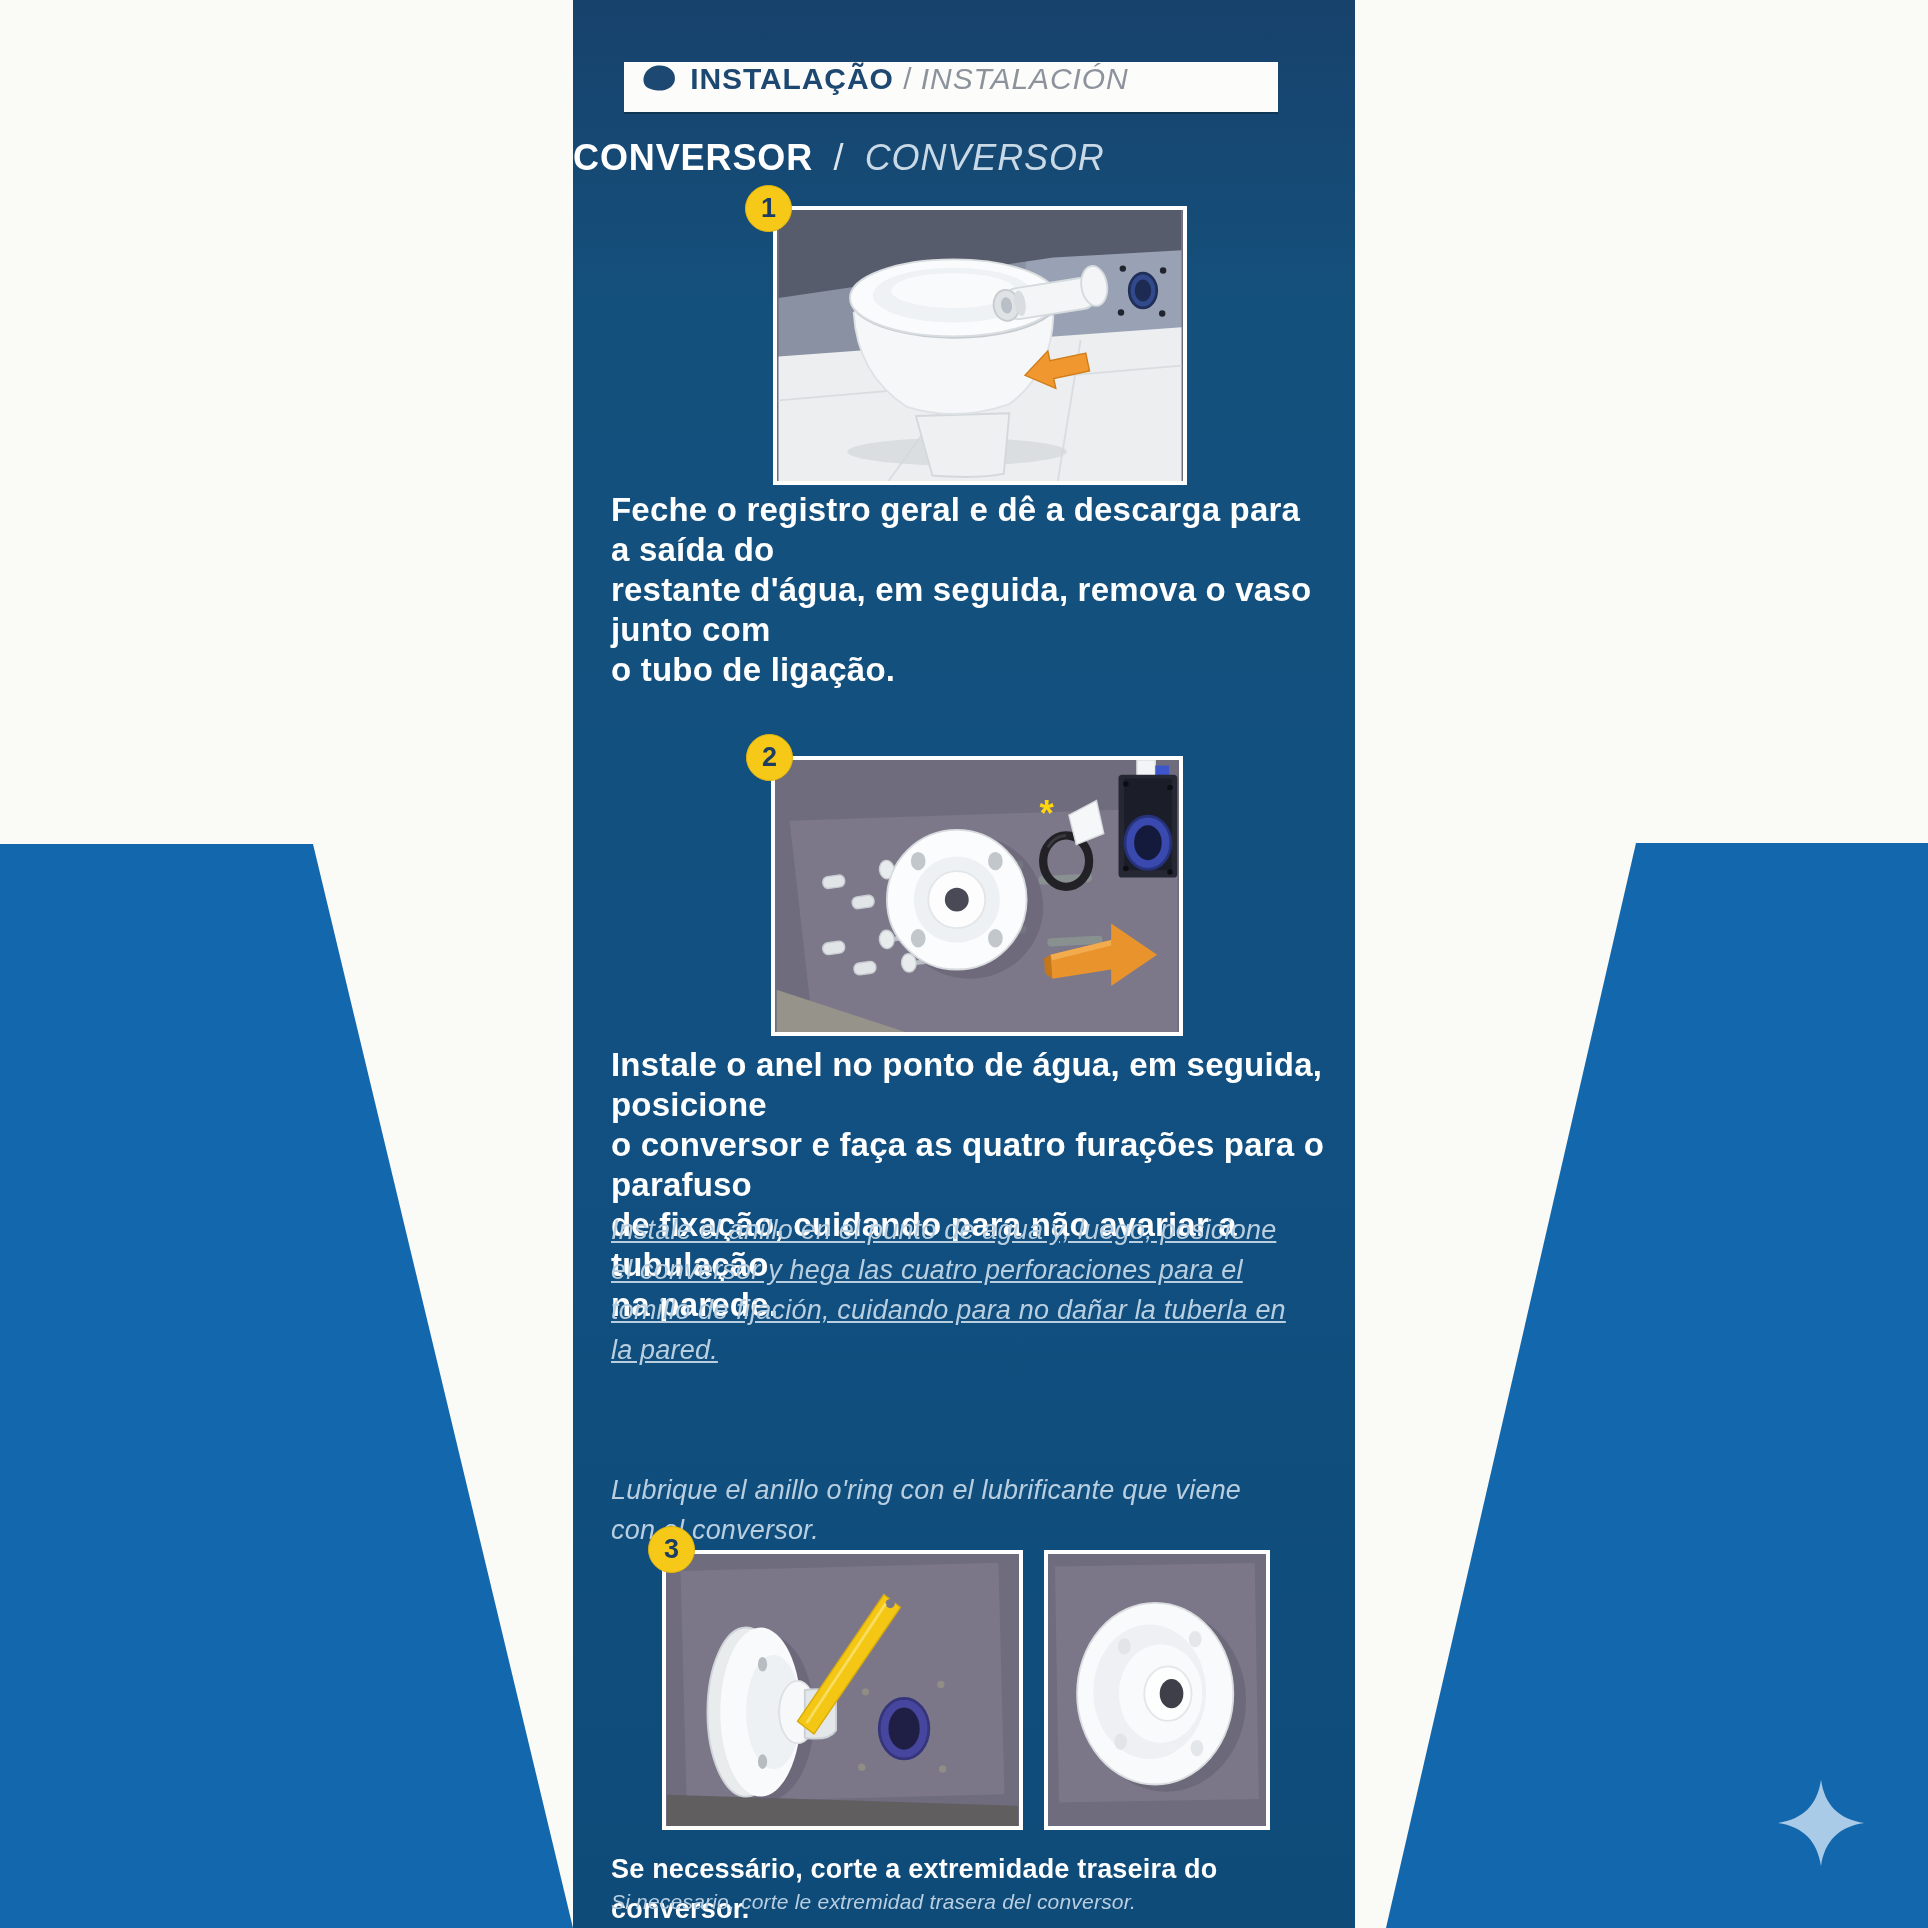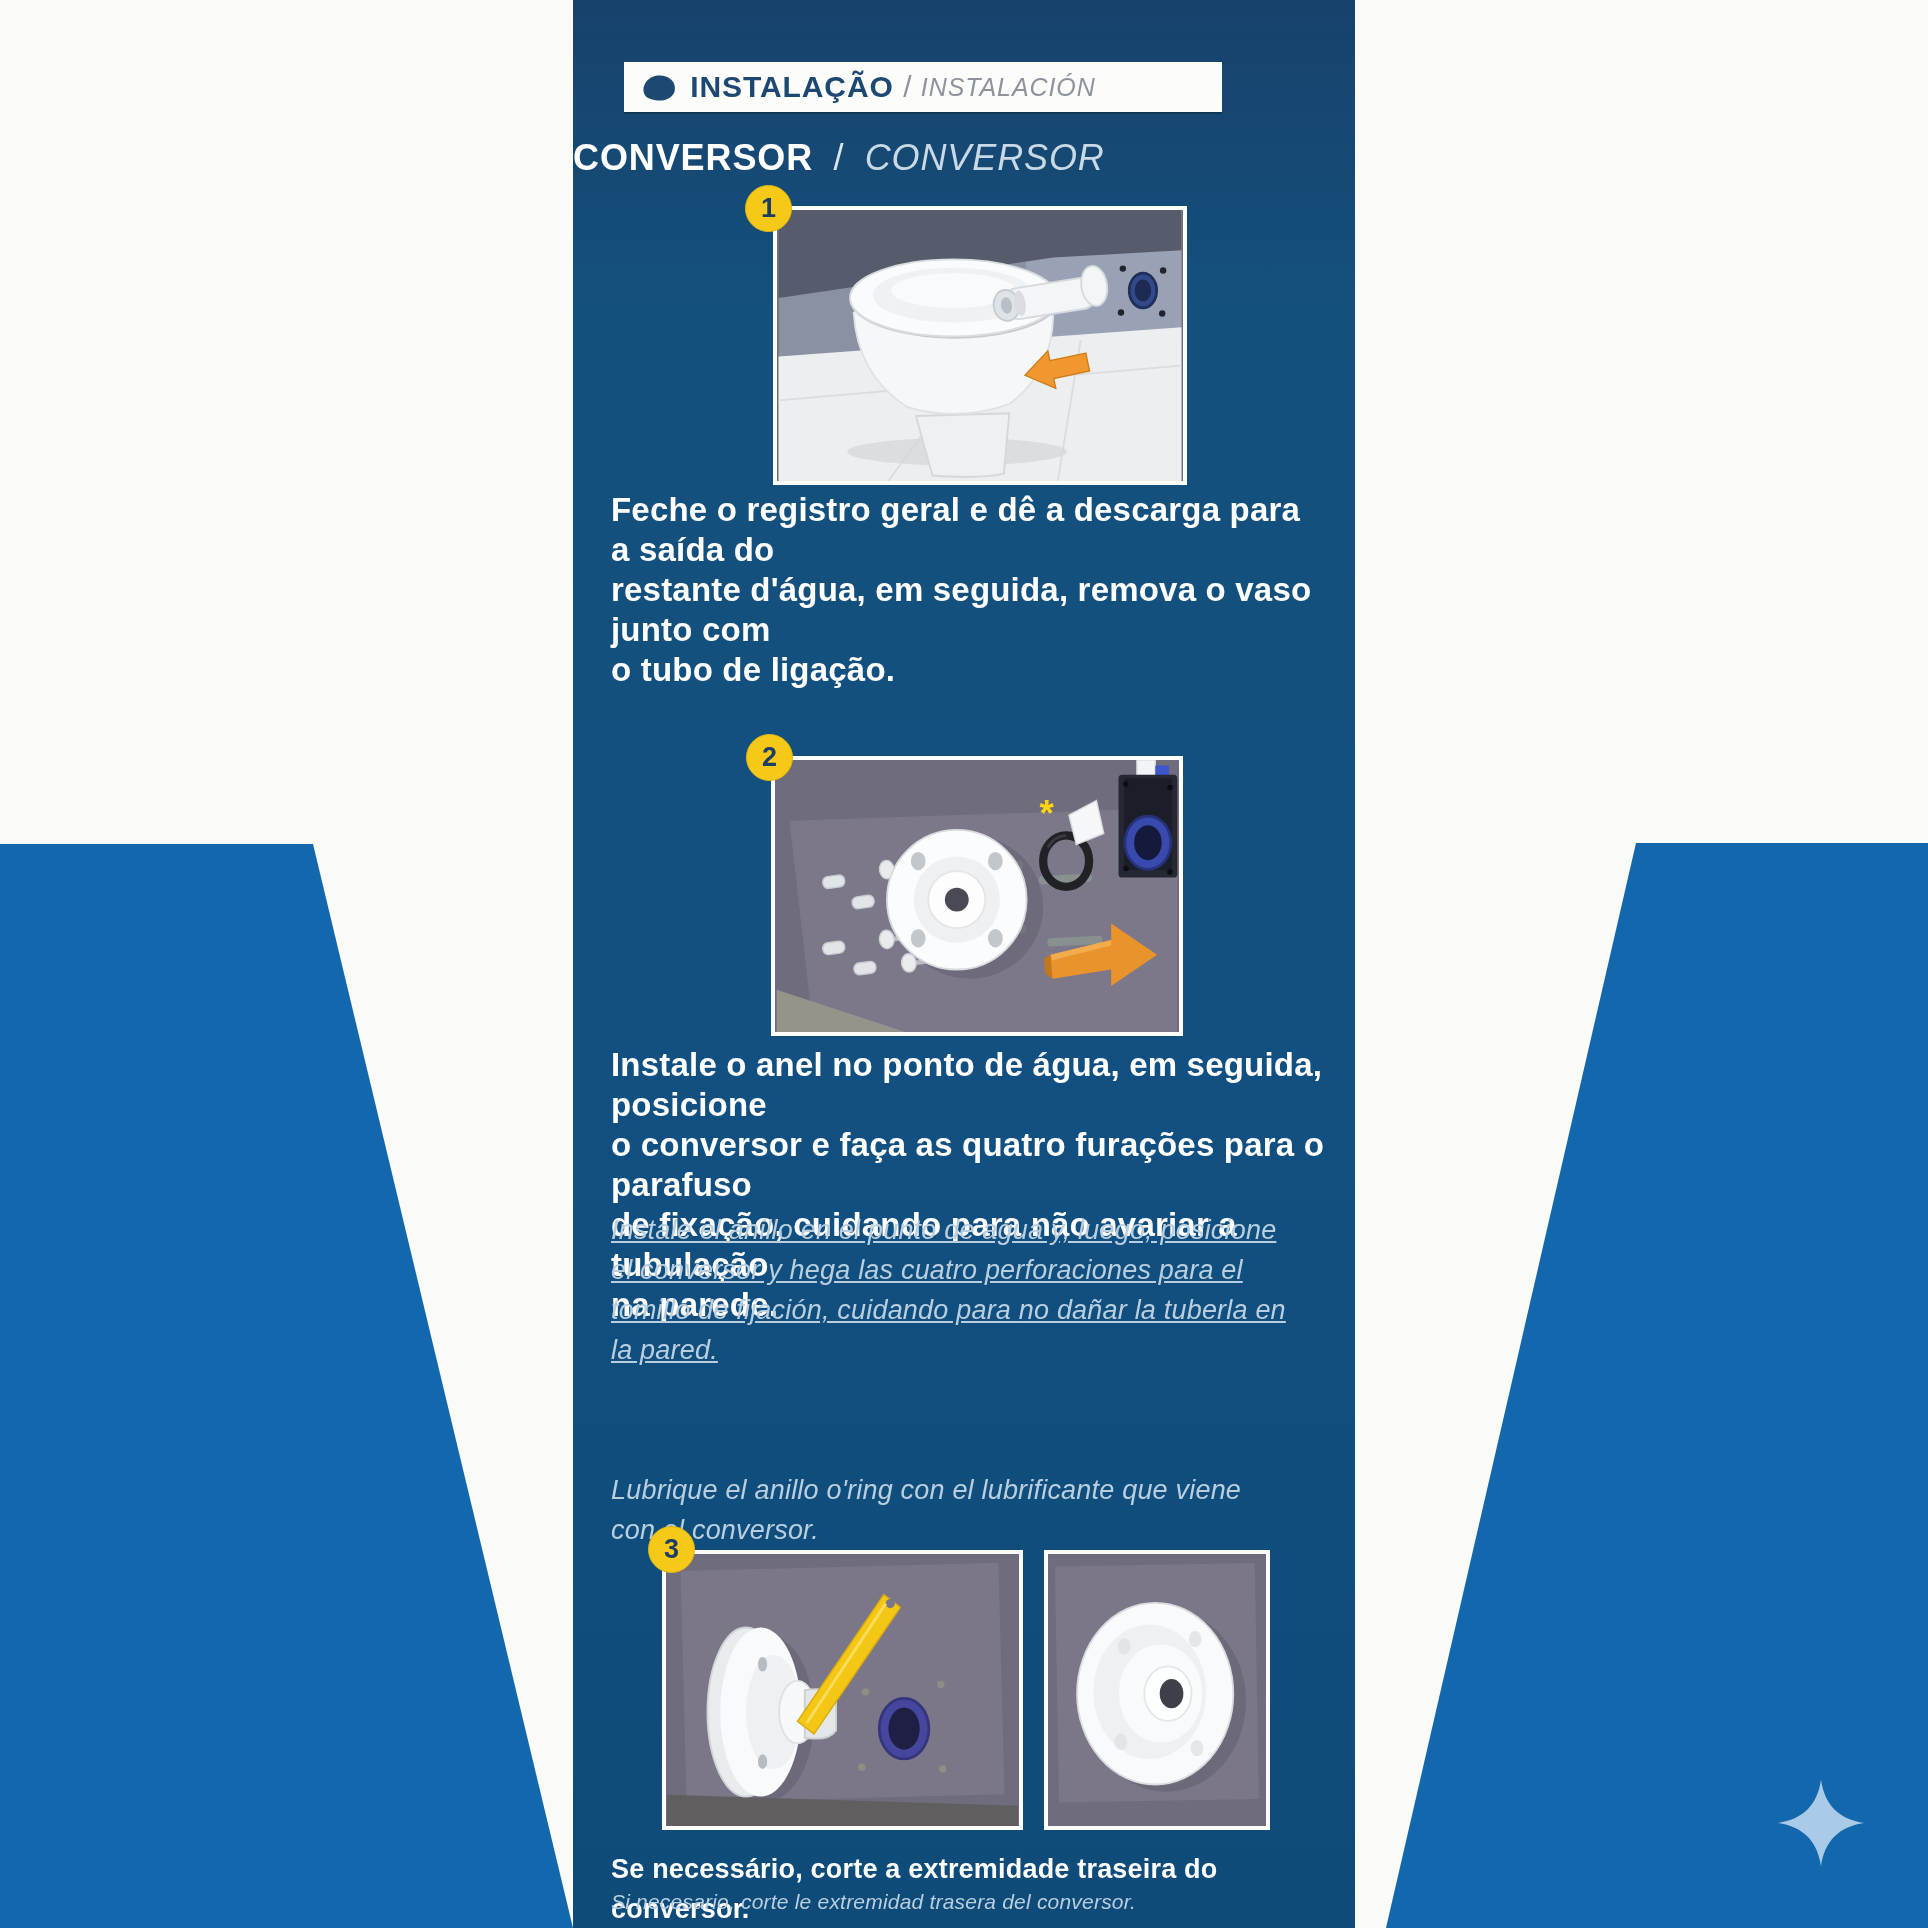--- a/index.html
+++ b/index.html
@@ -4,26 +4,26 @@
 <style>
   html,body{margin:0;padding:0;}
   body{width:1928px;height:1928px;position:relative;overflow:hidden;
        background:#fafaf6;font-family:"Liberation Sans","DejaVu Sans",sans-serif;}
   .shape{position:absolute;inset:0;}
   #left-shape{background:#1368ad;clip-path:polygon(0px 844px,313px 844px,573px 1928px,0px 1928px);}
   #right-shape{background:#1368ad;clip-path:polygon(1636px 843px,1928px 843px,1928px 1928px,1386px 1928px);}
   #sparkle{position:absolute;left:1776px;top:1778px;width:90px;height:90px;}
   #panel{position:absolute;left:573px;top:0;width:782px;height:1928px;
          background:linear-gradient(180deg,#17426c 0%,#14507c 16%,#115081 55%,#0e4b79 100%);}
-  #header-bar{position:absolute;left:51px;top:62px;width:598px;height:50px;background:#fcfcfa;
-              display:flex;align-items:center;box-shadow:0 1.9px 0 rgba(0,0,0,.25);}
+  #header-bar{position:absolute;left:51px;top:62px;width:654px;height:50px;background:#fcfcfa;
+              display:flex;box-shadow:0 1.9px 0 rgba(0,0,0,.25);}
   #header-bar .drop{width:40px;height:30px;margin-left:15px;flex:0 0 auto;}
   .hdr-pt{color:#1d4872;font-weight:700;font-size:30px;letter-spacing:0.9px;margin-left:11.3px;}
   .hdr-sep{color:#8d939c;font-size:30px;margin:0 9.4px;font-weight:400;}
-  .hdr-es{color:#8d939c;font-style:italic;font-size:25px;letter-spacing:0.9px;}
+  .hdr-es{color:#8d939c;font-style:italic;font-size:30px;letter-spacing:0.9px;}
   #subtitle{position:absolute;left:0;top:137px;width:100%;text-align:left;font-size:36px;letter-spacing:0.9px;}
   #subtitle .sub-pt{color:#ffffff;font-weight:700;}
   #subtitle .sub-sep{color:#dbe6ef;margin:0 9.4px;font-weight:400;}
   #subtitle .sub-es{color:#c9d9e6;font-style:italic;font-weight:400;}
   .badge{position:absolute;width:47px;height:47px;border-radius:50%;background:#f6c818;
          border:1.9px solid #e5b60e;box-sizing:border-box;color:#1c3e63;font-weight:700;font-size:27px;
          display:flex;align-items:center;justify-content:center;z-index:5;}
   #badge-1{left:172px;top:185px;}
   #badge-2{left:173px;top:734px;}
   #badge-3{left:75px;top:1526px;}

